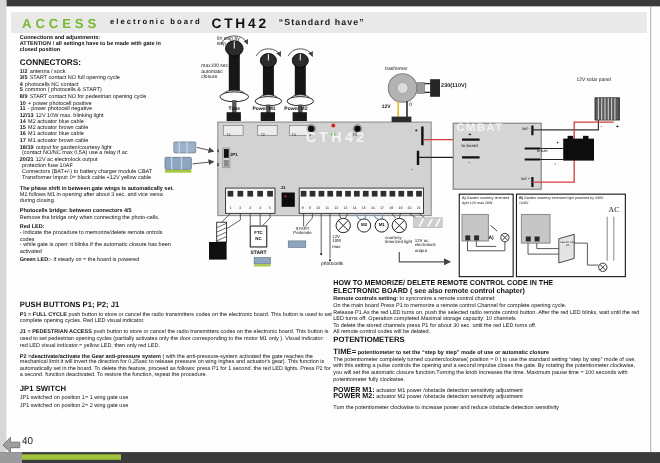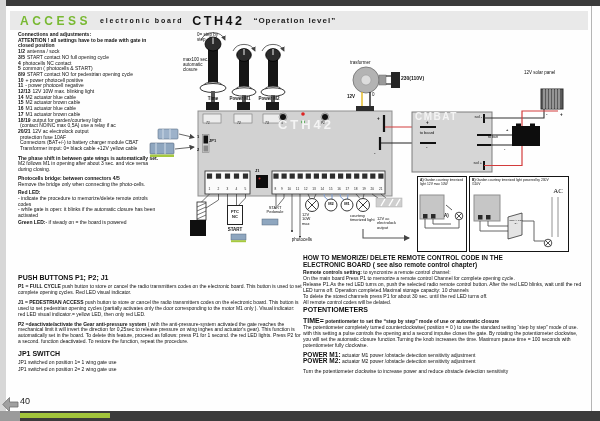--- a/index.html
+++ b/index.html
@@ -62,26 +62,27 @@
 <div class="viewer">
   <div class="left-edge"></div>
   <div class="top-bar"></div>
 
   <div class="page">
 
     <div class="header-band">
       <span class="brand">ACCESS</span>
       <span class="hdr-sub">electronic board</span>
       <span class="hdr-model">CTH42</span>
-      <span class="hdr-level">“Operation level”</span>
+      <span class="hdr-level">“Standard have”</span>
     </div>
 
     <div class="col-conn">
       <div class="b">Connections and adjustments:</div>
       <div class="b">ATTENTION ! all settings have to be made with gate in closed position</div>
+      <div class="h75">CONNECTORS:</div>
       <div>
 
       <div class="conn-line"><span class="b cn">1/2</span><span>antenna / sock</span></div>
           <div class="conn-line"><span class="b cn">3/5</span><span>START contact NO full opening cycle</span></div>
           <div class="conn-line"><span class="b cn">4</span><span>photocells NC contact</span></div>
           <div class="conn-line"><span class="b cn">5</span><span>common ( photocells &amp; START)</span></div>
           <div class="conn-line"><span class="b cn">8/9</span><span>START contact NO for pedestrian opening cycle</span></div>
           <div class="conn-line"><span class="b cn">10</span><span>+ power photocell positive</span></div>
           <div class="conn-line"><span class="b cn">11</span><span>-  power photocell negative</span></div>
           <div class="conn-line"><span class="b cn">12/13</span><span>12V 10W max. blinking light</span></div>

